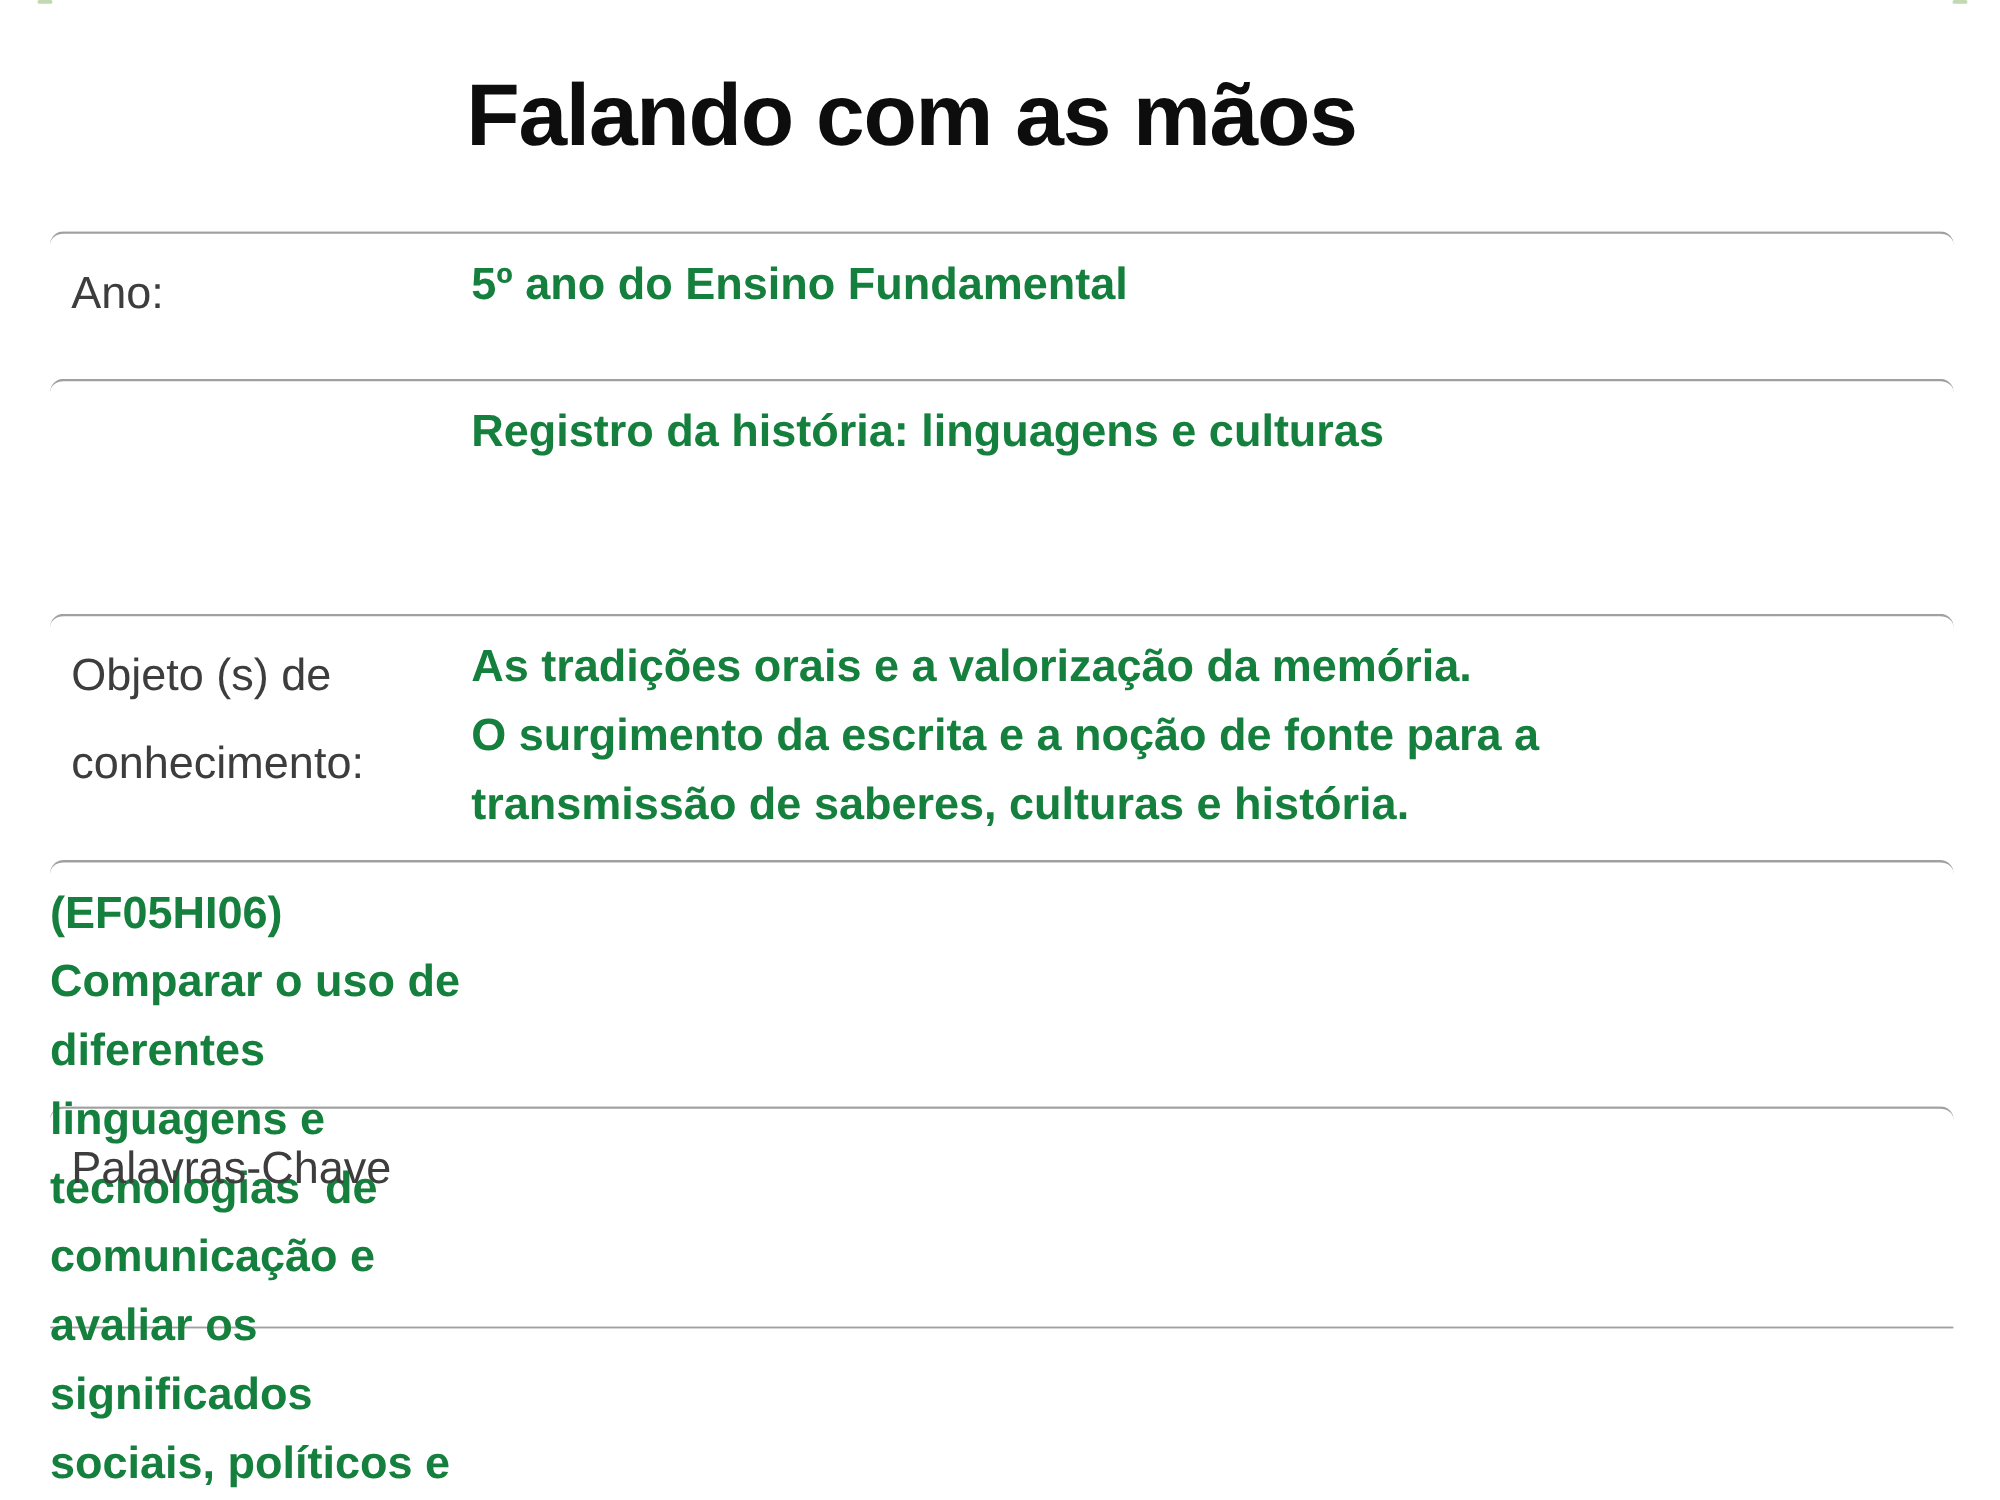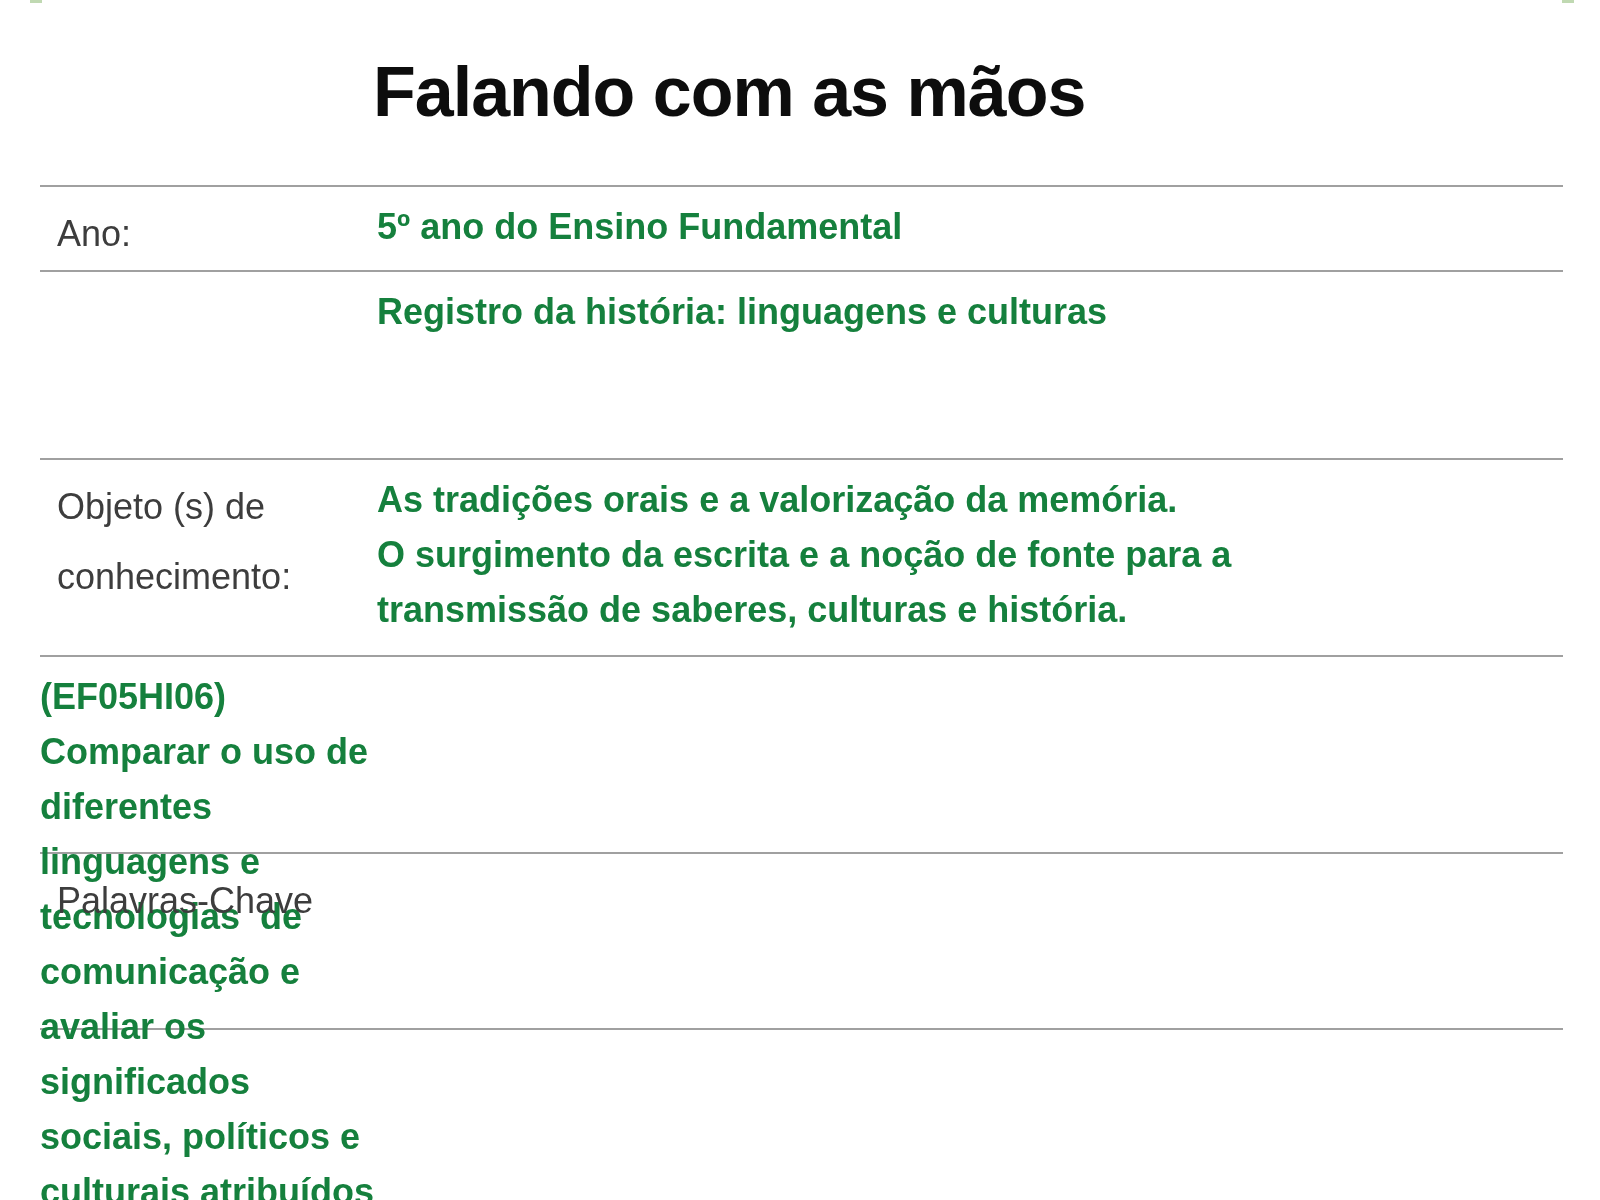--- a/index.html
+++ b/index.html
@@ -1,15 +1,15 @@
 <!DOCTYPE html>
 <html><head>
 <meta charset="utf-8">
 <style>
-  * { margin: 0; padding: 0; box-sizing: border-box; }
+  * { margin: 0; padding: 0; box-sizing: border-box; border-radius: 11px; }
   html, body { background: #ffffff; }
   .page {
     position: relative;
     width: 1600px;
     height: 1200px;
     background: #ffffff;
     overflow: hidden;
     font-family: "Liberation Sans", "DejaVu Sans", sans-serif;
   }
   .speck {
@@ -36,21 +36,21 @@
     color: #0d0d0d;
   }
 
   .table { margin: 0 37px 0 40px; width: 1523px; }
   .row {
     display: grid;
     grid-template-columns: 337px 1fr;
     border-top: 2px solid #a0a0a0;
     padding-top: 12px;
   }
-  .row-1 { height: 85px; }
+  .row-1 { height: 118px; }
   .row-2 { height: 188px; }
   .row-3 { height: 197px; }
   .row-4 { height: 197px; }
   .row-5 { height: 176px; }
 
   .cell.label { padding-left: 17px; }
   .label-line {
     font-size: 36px;
     line-height: 70px;
     font-weight: 300;

